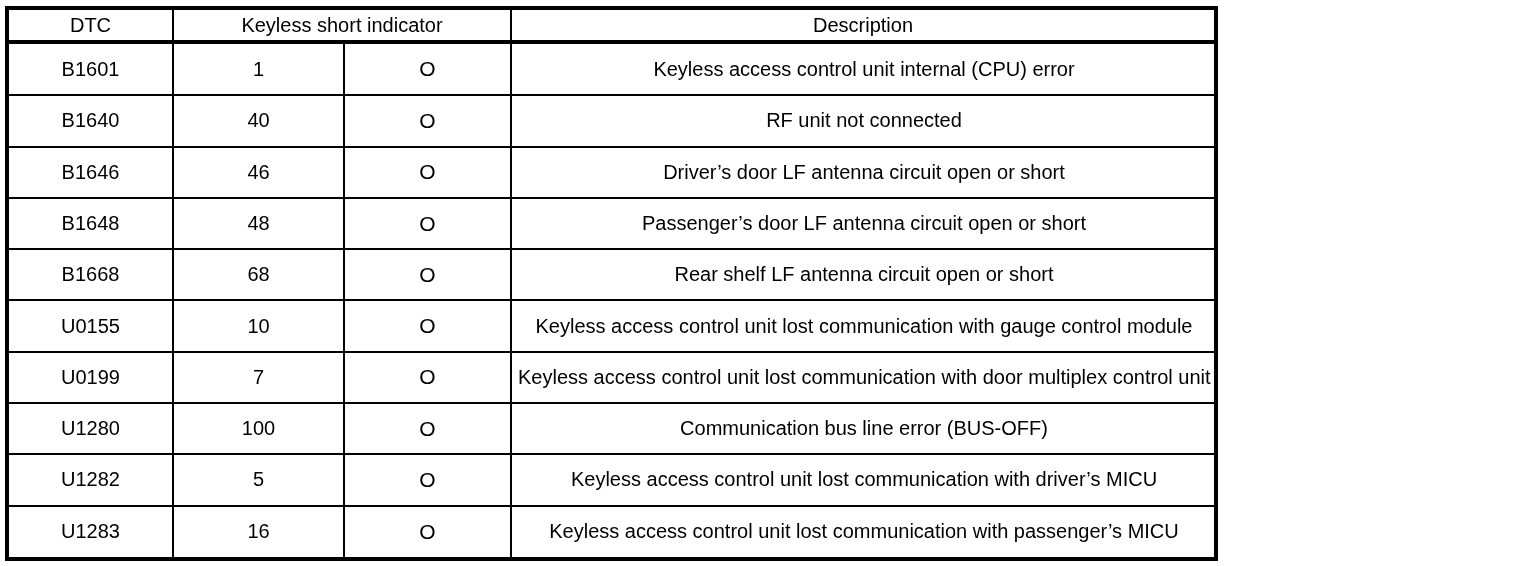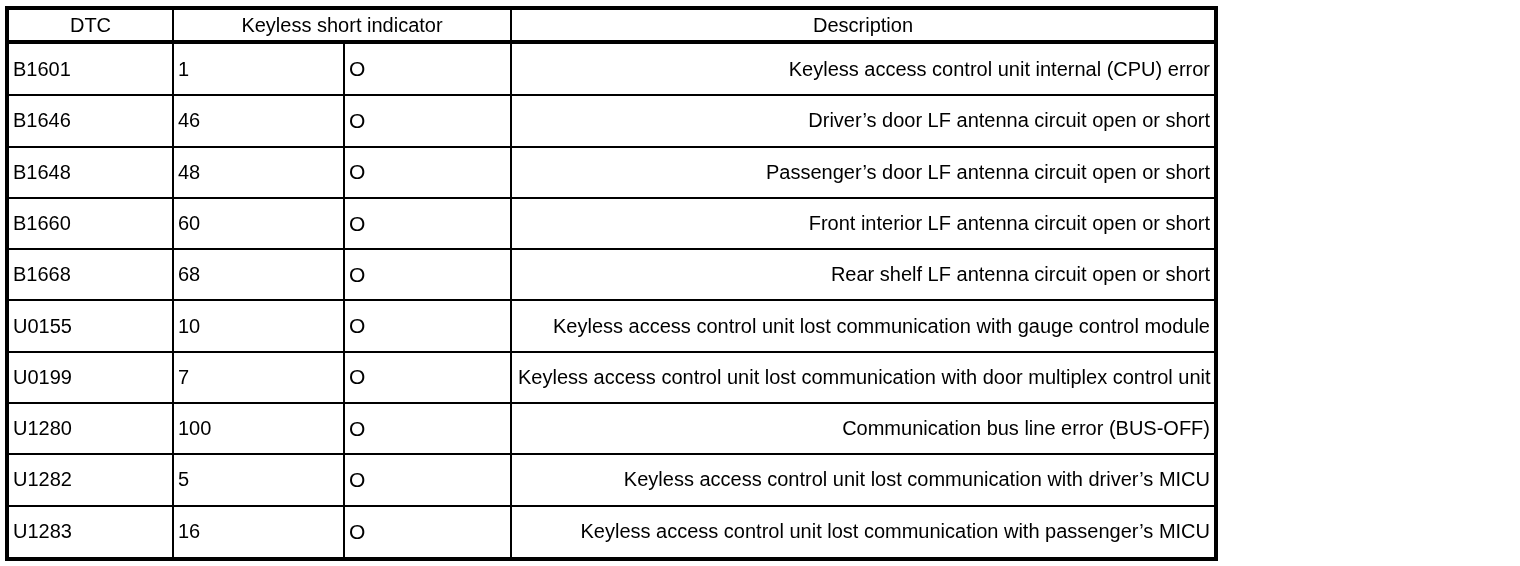--- a/index.html
+++ b/index.html
@@ -34,24 +34,24 @@
     white-space: nowrap;
     background: #ffffff;
   }
   .dtc-table thead th {
     border-bottom: 4px solid #000000;
     height: 30px;
     text-align: center;
     font-weight: 400;
   }
   .dtc-table tbody td {
-    text-align: left;
+    text-align: center;
   }
   .dtc-table tbody td.desc {
-    text-align: right;
+    text-align: center;
     padding-left: 6px;
   }
   .dtc-table td.symbol {
     font-size: 21px;
   }
 </style>
 </head>
 <body>
 
 <div class="page">
@@ -70,36 +70,36 @@
       </tr>
     </thead>
     <tbody>
         <tr>
     <td class="dtc">B1601</td>
     <td class="code">1</td>
     <td class="symbol">O</td>
     <td class="desc">Keyless access control unit internal (CPU) error</td>
   </tr>
         <tr>
+    <td class="dtc">B1640</td>
+    <td class="code">40</td>
+    <td class="symbol">O</td>
+    <td class="desc">RF unit not connected</td>
+  </tr>
+        <tr>
     <td class="dtc">B1646</td>
     <td class="code">46</td>
     <td class="symbol">O</td>
     <td class="desc">Driver’s door LF antenna circuit open or short</td>
   </tr>
         <tr>
     <td class="dtc">B1648</td>
     <td class="code">48</td>
     <td class="symbol">O</td>
     <td class="desc">Passenger’s door LF antenna circuit open or short</td>
-  </tr>
-        <tr>
-    <td class="dtc">B1660</td>
-    <td class="code">60</td>
-    <td class="symbol">O</td>
-    <td class="desc">Front interior LF antenna circuit open or short</td>
   </tr>
         <tr>
     <td class="dtc">B1668</td>
     <td class="code">68</td>
     <td class="symbol">O</td>
     <td class="desc">Rear shelf LF antenna circuit open or short</td>
   </tr>
         <tr>
     <td class="dtc">U0155</td>
     <td class="code">10</td>

